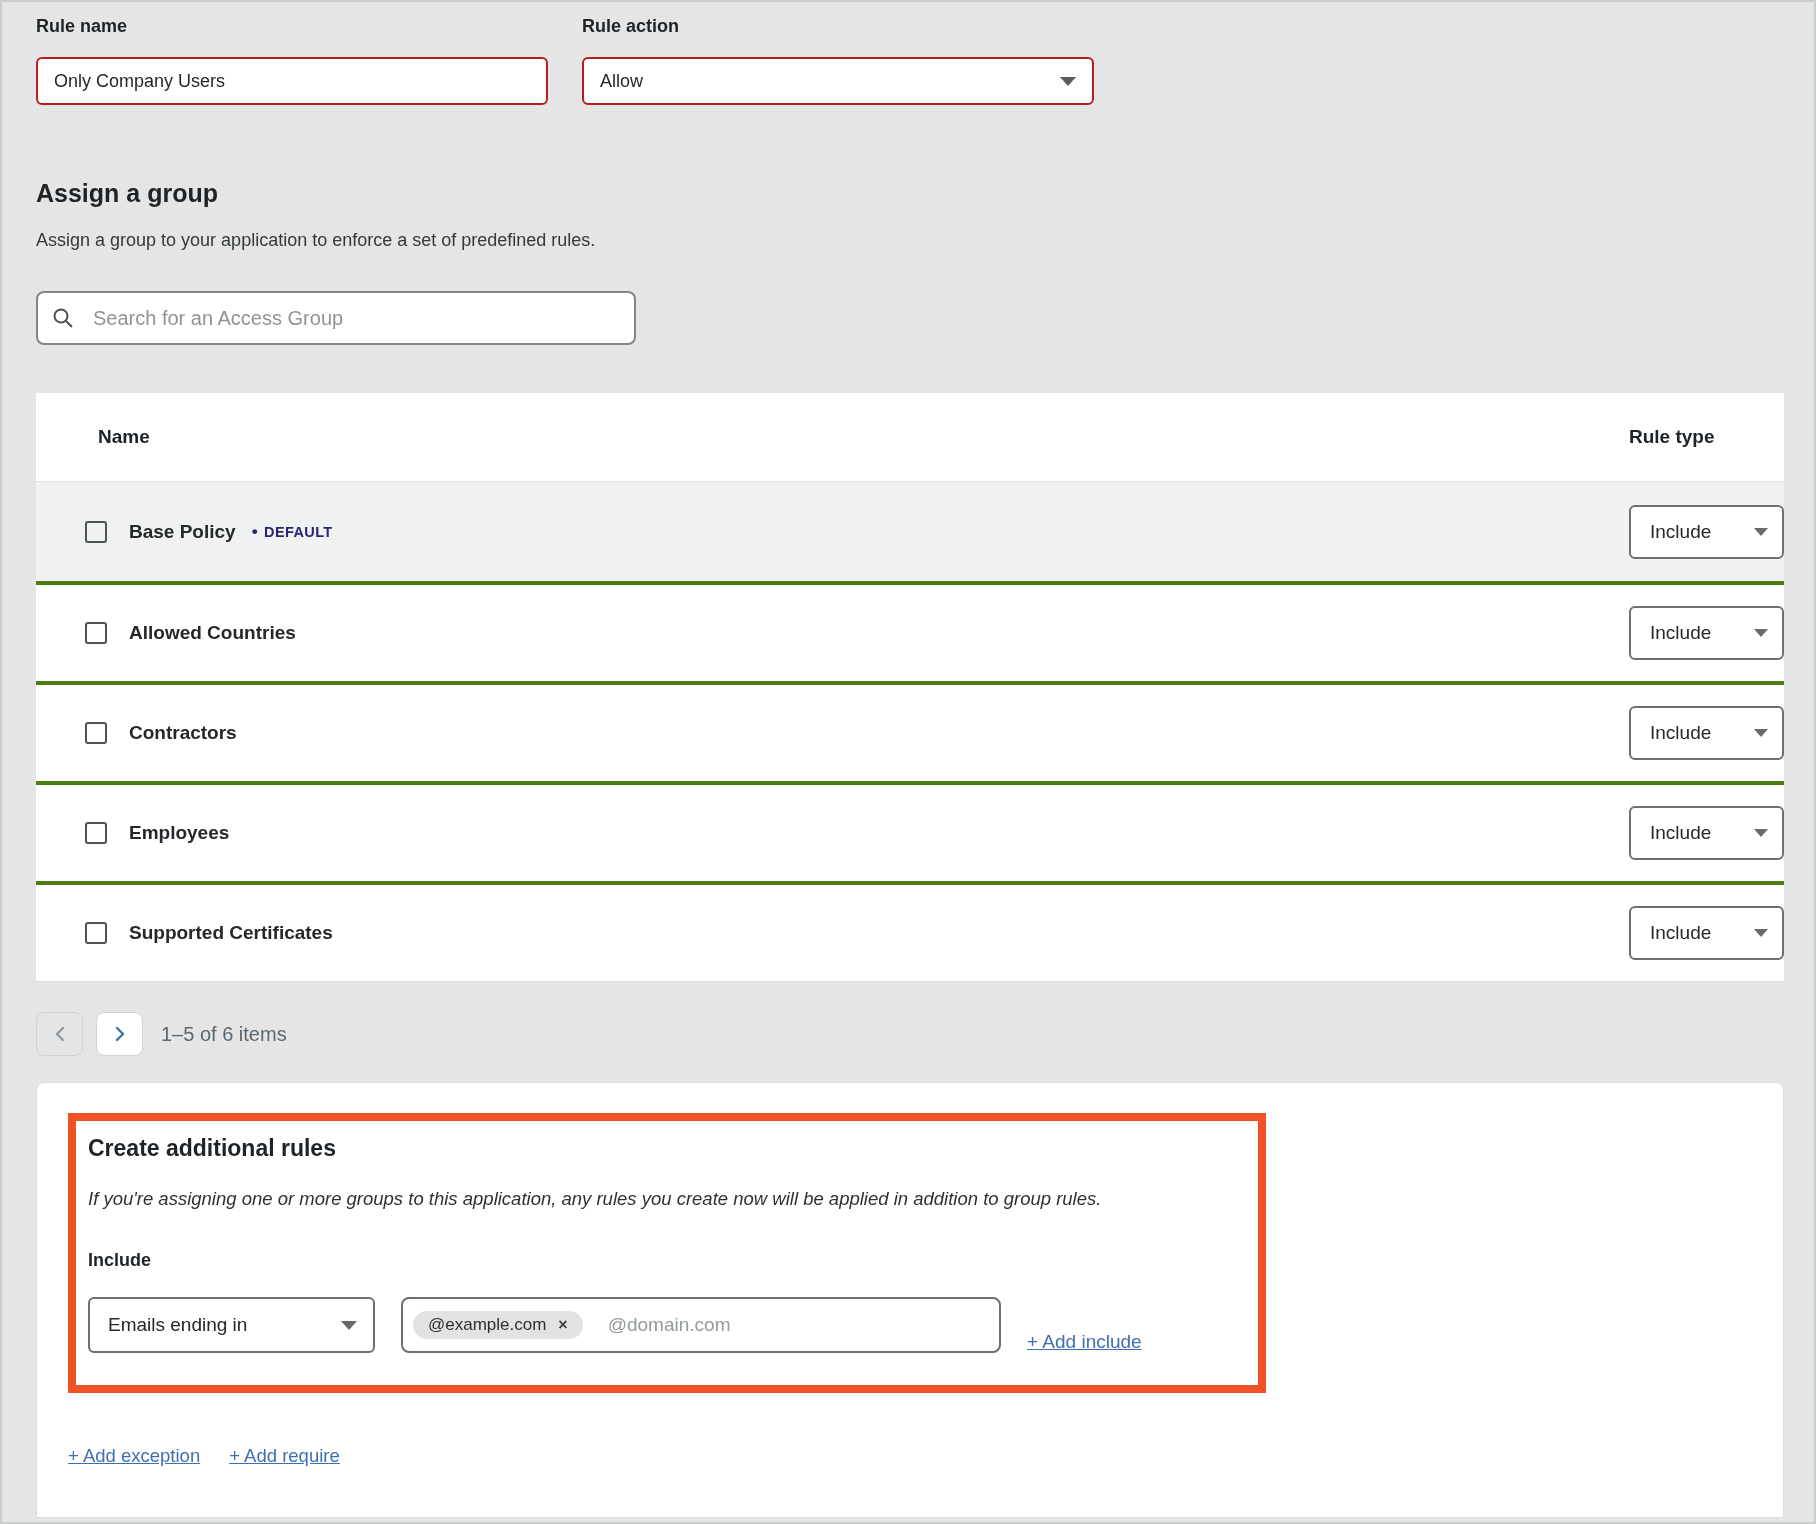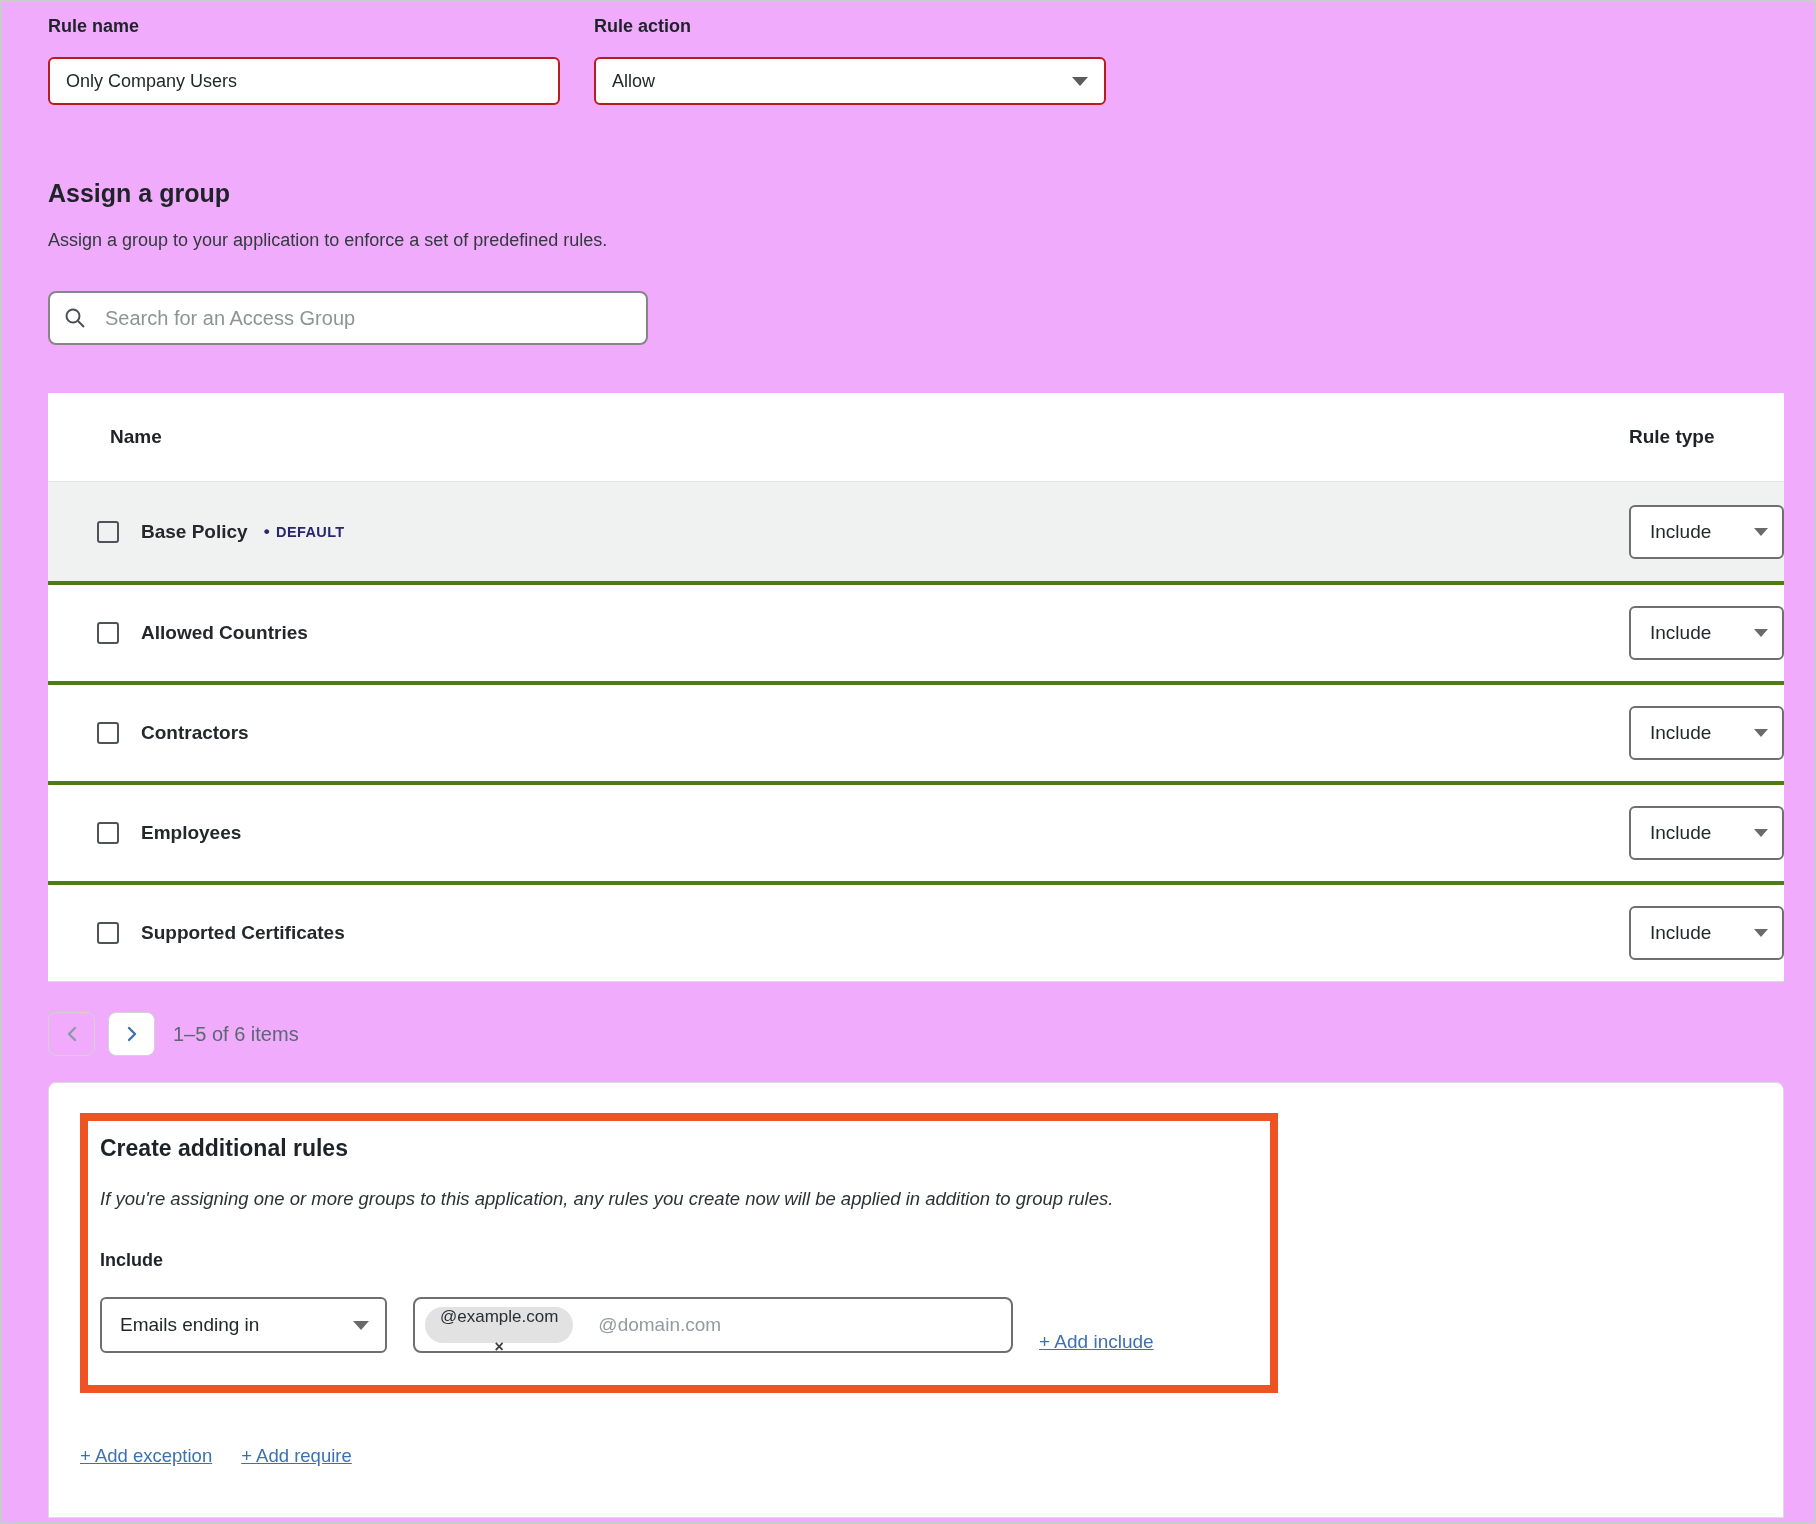--- a/index.html
+++ b/index.html
@@ -1,25 +1,24 @@
 <!DOCTYPE html>
 <html><head>
 <meta charset="utf-8">
 <style>
   * { margin:0; padding:0; box-sizing:border-box; }
   html,body { background:#ffffff; }
   .frame {
     position:relative;
     width:1816px; height:1524px;
-    background:#f0abfc;
+    background:#e5e5e5;
     border:2px solid #c9cccc;
     font-family:"Liberation Sans", sans-serif;
     color:#24282b;
     overflow:hidden;
-    padding-left:12px;
   }
   .inner { padding:14px 30px 0 34px; }
 
   
   .form-row { display:flex; gap:34px; }
   .field-label { font-size:18px; font-weight:bold; color:#1d2327; margin-bottom:20px; }
   .text-input, .select-box {
     width:512px; height:48px; background:#fff;
     border:2px solid #b91c1c; border-radius:6px;
     font-size:18px; color:#24282b;
@@ -96,23 +95,23 @@
     display:flex; align-items:center; justify-content:space-between;
     padding:0 16px 0 18px; font-size:19px; cursor:pointer;
   }
   .cond-select .caret { border-left-width:8px; border-right-width:8px; border-top-width:9px; border-top-color:#6a6a6a; }
   .tag-input {
     margin-left:26px; width:600px; height:56px; background:#fff;
     border:2px solid #6f6f6f; border-radius:8px;
     display:flex; align-items:center; padding-left:10px; cursor:text;
   }
   .pill {
-    background:#e2e2e2; height:36px; border-radius:18px;
+    background:#e2e2e2; height:28px; border-radius:18px;
     display:flex; align-items:center; gap:12px; padding:0 15px;
-    font-size:17px; color:#2b2f33;flex-direction:column;
+    font-size:17px; color:#2b2f33;
   }
   .pill-x { font-size:16px; font-weight:bold; color:#3a3e42; cursor:pointer; line-height:1; }
   .domain-ph { margin-left:25px; font-size:19px; color:#949a9e; }
   .link { color:#3d70b2; text-decoration:underline; cursor:pointer; }
   .add-include { margin-left:26px; font-size:19px; }
   .links-row { margin-top:52px; display:flex; gap:29px; font-size:18.5px; }
 </style>
 </head>
 <body>
 

